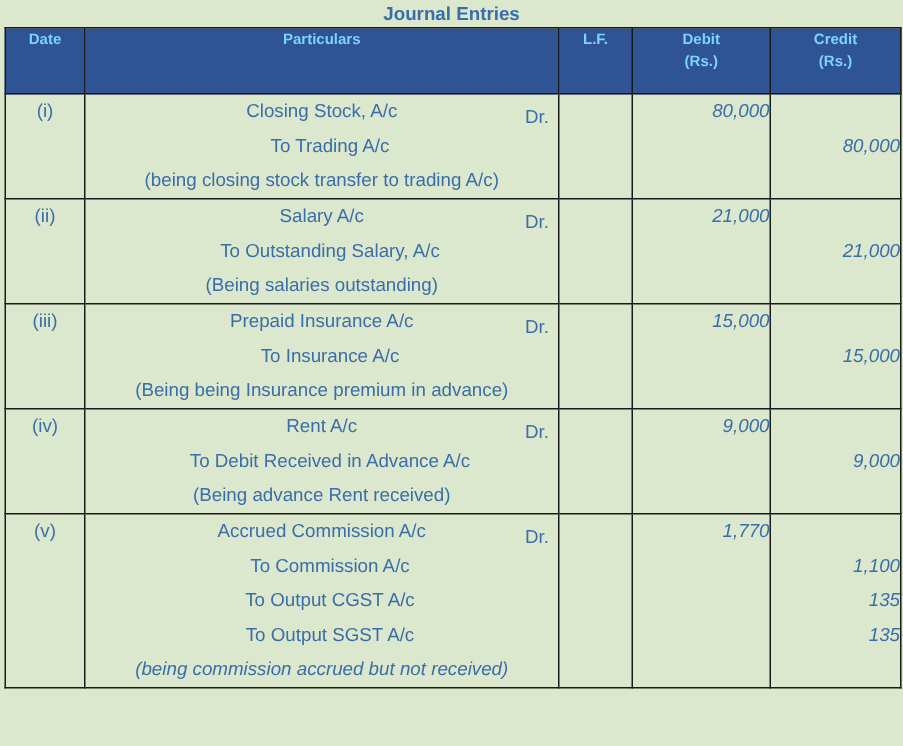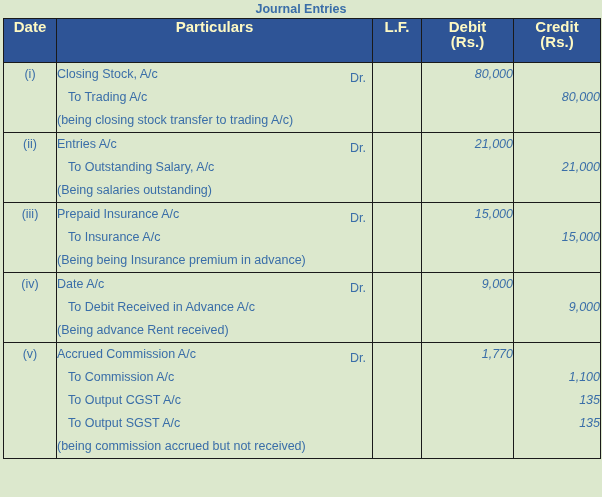--- a/index.html
+++ b/index.html
@@ -37,39 +37,40 @@
     background: #dce8cd;
   }
   table.journal th,
   table.journal td {
     border: 1px solid #1a1a1a;
     padding: 0;
     vertical-align: top;
   }
   thead th {
     background: #2e5496;
-    color: #fef9c3;
+    color: #7dd3fc;
     font-weight: bold;
-    font-size: 15px;
+    font-size: 10px;
     text-align: center;
     vertical-align: middle;
     height: 43px;
     line-height: 15px;
   }
   .col-date   { width: 53px; }
   .col-part   { width: 316px; }
   .col-lf     { width: 49px; }
   .col-debit  { width: 92px; }
   .col-credit { width: 87px; }
 
   tbody td {
     background: #dce8cd;
     color: #3a6ea8;
     font-size: 12.5px;
     line-height: 23px;
+    text-align: center;
   }
   td.date-cell {
     text-align: center;
     padding-top: 13px;
   }
   td.part-cell {
     padding-left: 9px;
     padding-top: 13px;
     padding-right: 4px;
   }
@@ -90,21 +91,21 @@
   }
   .pline.indent {
     padding-left: 11px;
   }
   .dr {
     position: absolute;
     right: 6px;
     top: 4px;
   }
   .amt-line { height: 23px; font-style: italic; }
-  .wrap-line { white-space: normal; }
+  .wrap-line { white-space: normal; font-style: italic; }
 </style>
 </head>
 <body>
 
 <div class="page">
 
   <div class="title-bar">Journal Entries</div>
 
   <table class="journal">
     <colgroup>
@@ -151,21 +152,21 @@
           </td>
           <td class="cr-cell">
             <div class="amt-line">&nbsp;</div>
             <div class="amt-line">80,000</div>
             <div class="amt-line">&nbsp;</div>
           </td>
         </tr>
         <tr>
           <td class="date-cell">(ii)</td>
           <td class="part-cell">
-            <div class="pline"><span>Entries A/c</span><span class="dr">Dr.</span></div>
+            <div class="pline"><span>Salary A/c</span><span class="dr">Dr.</span></div>
             <div class="pline indent"><span>To Outstanding Salary, A/c</span></div>
             <div class="pline"><span>(Being salaries outstanding)</span></div>
           </td>
           <td class="lf-cell">&nbsp;</td>
           <td class="amt-cell">
             <div class="amt-line">21,000</div>
             <div class="amt-line">&nbsp;</div>
             <div class="amt-line">&nbsp;</div>
           </td>
           <td class="cr-cell">
@@ -189,21 +190,21 @@
           </td>
           <td class="cr-cell">
             <div class="amt-line">&nbsp;</div>
             <div class="amt-line">15,000</div>
             <div class="amt-line">&nbsp;</div>
           </td>
         </tr>
         <tr>
           <td class="date-cell">(iv)</td>
           <td class="part-cell">
-            <div class="pline"><span>Date A/c</span><span class="dr">Dr.</span></div>
+            <div class="pline"><span>Rent A/c</span><span class="dr">Dr.</span></div>
             <div class="pline indent"><span>To Debit Received in Advance A/c</span></div>
             <div class="pline"><span>(Being advance Rent received)</span></div>
           </td>
           <td class="lf-cell">&nbsp;</td>
           <td class="amt-cell">
             <div class="amt-line">9,000</div>
             <div class="amt-line">&nbsp;</div>
             <div class="amt-line">&nbsp;</div>
           </td>
           <td class="cr-cell">

